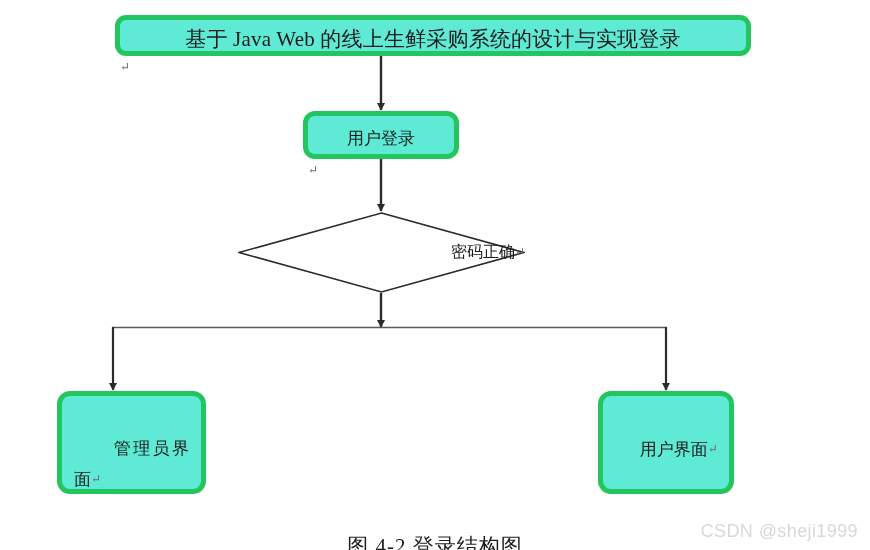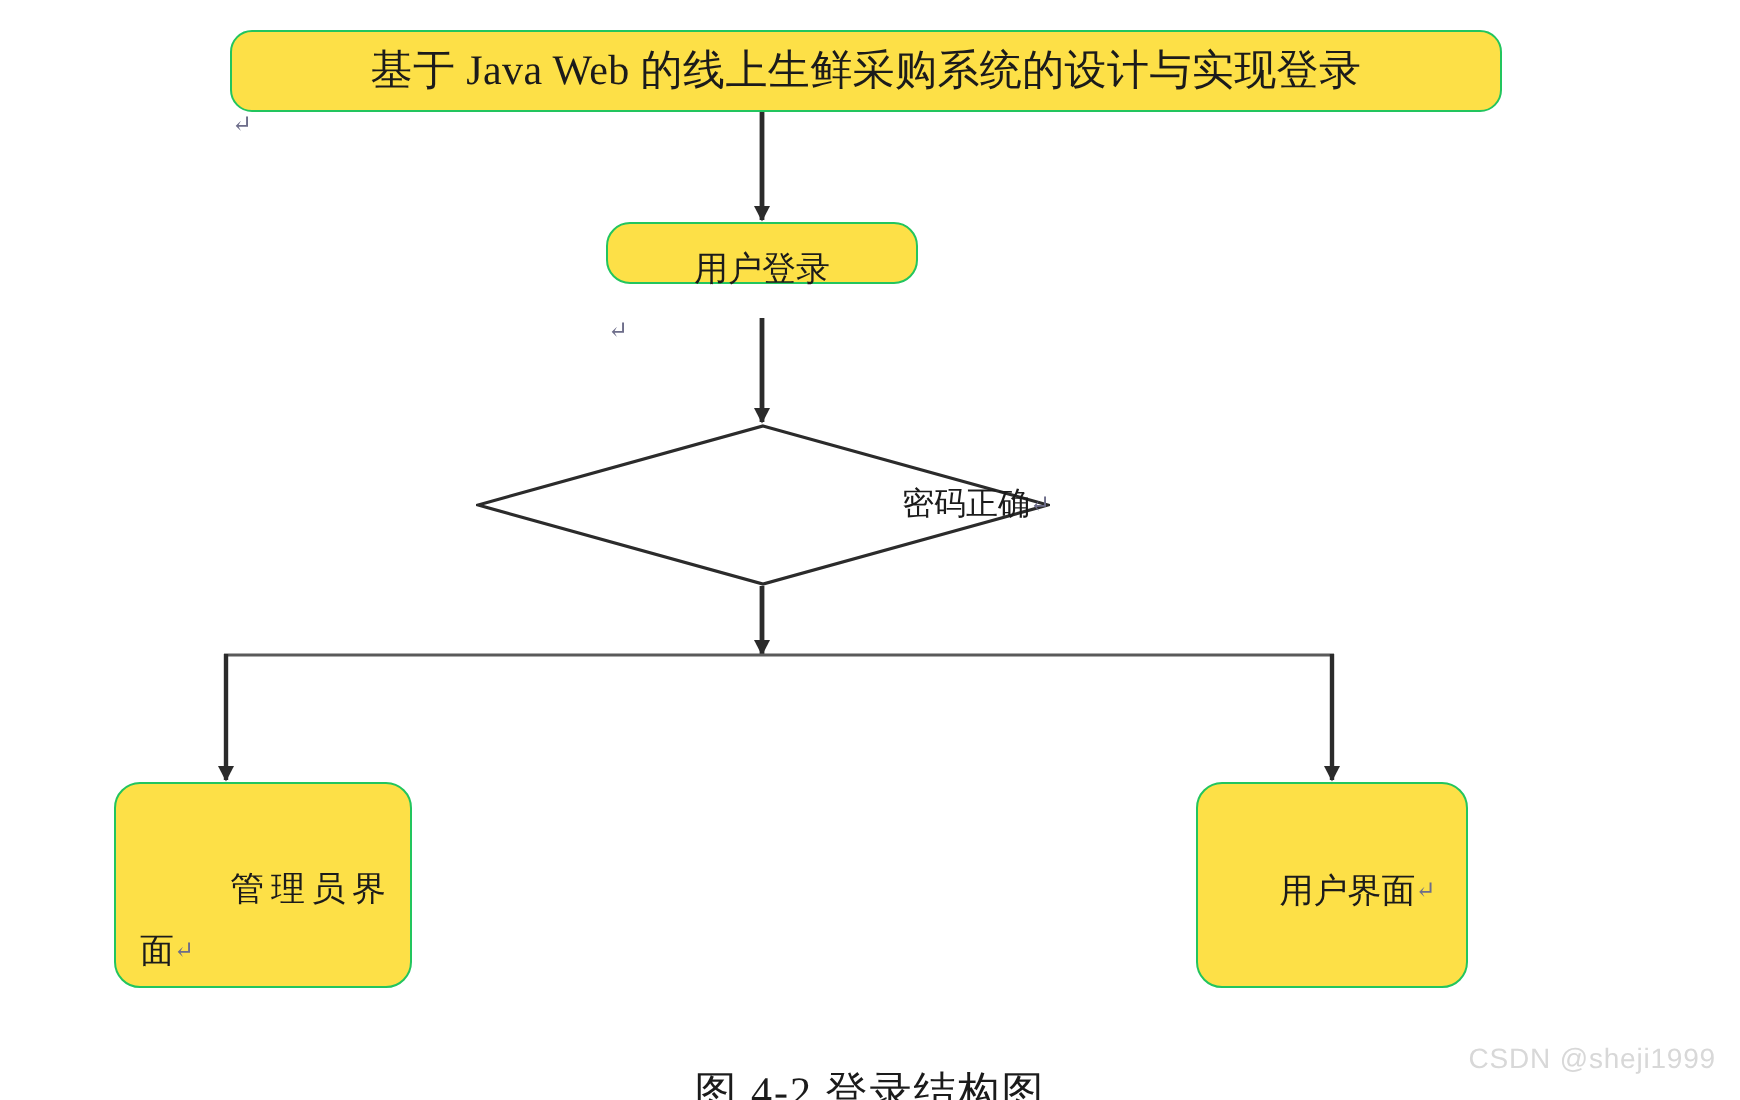--- a/index.html
+++ b/index.html
@@ -31,22 +31,22 @@
     top: 0;
     width: 870px;
     height: 550px;
     pointer-events: none;
   }
 
   
   .node {
     position: absolute;
     box-sizing: border-box;
-    background: #fde047;
-    border: 1px solid #22c55e;
+    background: #5eead4;
+    border: 5px solid #22c55e;
     border-radius: 13px;
     color: #1b1b1b;
   }
 
   .node-text {
     display: block;
     white-space: pre-wrap;
   }
 
   
@@ -62,21 +62,21 @@
     line-height: 39px;
     text-align: center;
     letter-spacing: 0.2px;
   }
 
   
   #node-login {
     left: 303px;
     top: 111px;
     width: 156px;
-    height: 31px;
+    height: 48px;
     border-radius: 12px;
   }
   #node-login .node-text {
     font-size: 17px;
     line-height: 46px;
     text-align: center;
   }
 
   
   #node-decision {
@@ -156,21 +156,21 @@
     color: #1b1b1b;
     letter-spacing: 1px;
   }
 
   
   #watermark {
     position: absolute;
     right: 12px;
     top: 521px;
     font-family: "Liberation Sans", "DejaVu Sans", sans-serif;
-    font-size: 14px;
+    font-size: 18px;
     color: #d8d8d8;
     letter-spacing: 0.4px;
     user-select: none;
   }
 </style>
 </head>
 <body>
 
 <div id="canvas">
 

